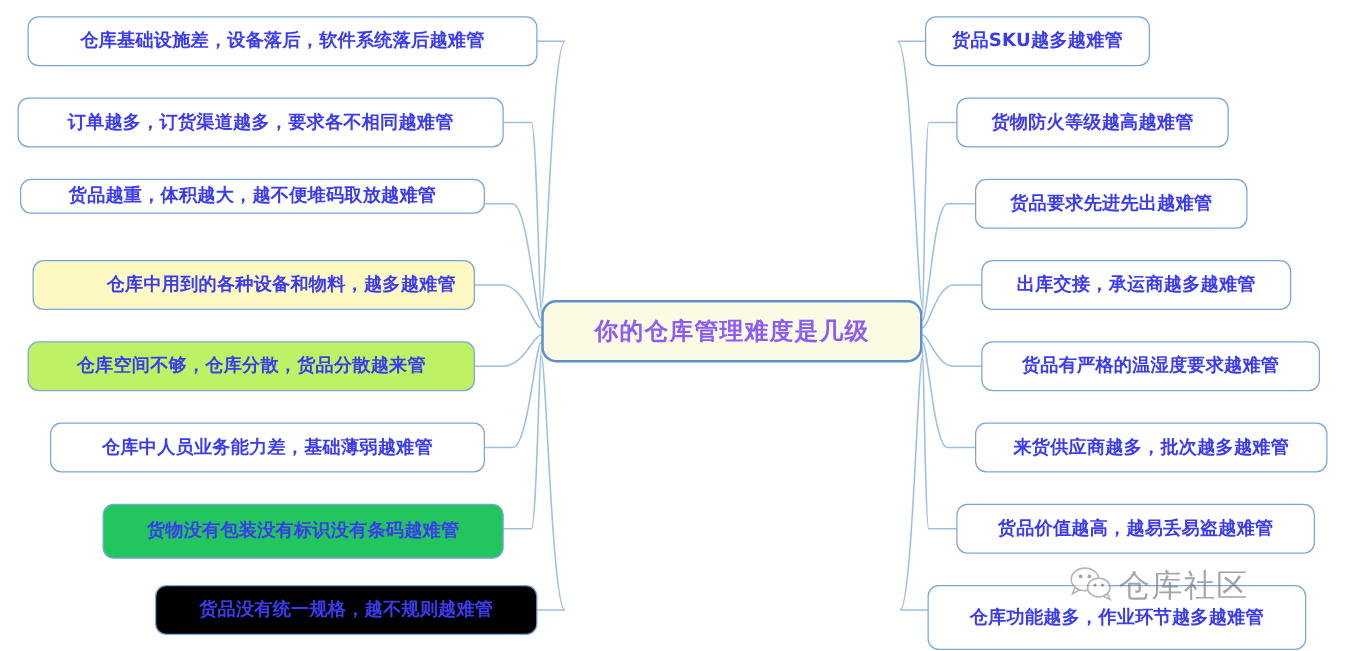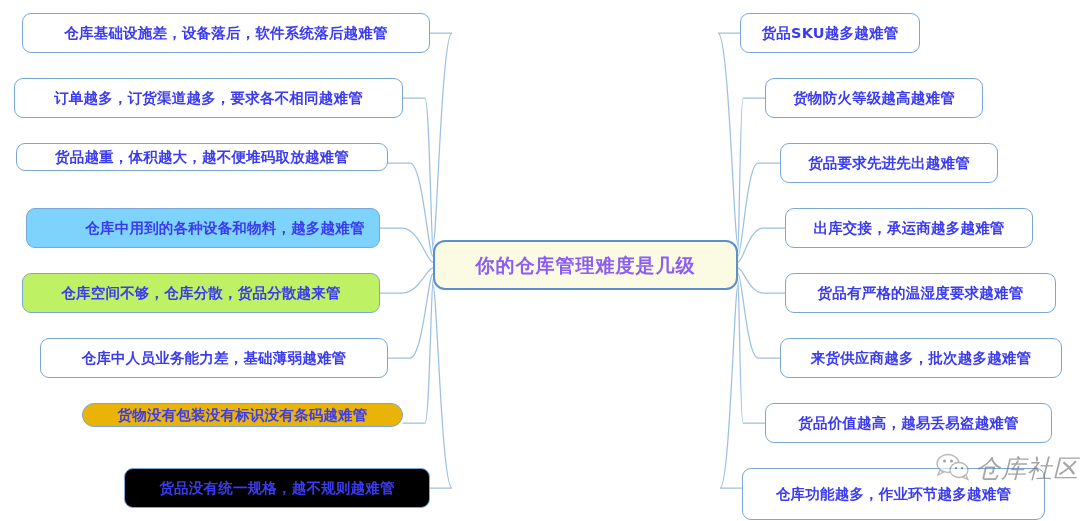--- a/index.html
+++ b/index.html
@@ -107,30 +107,30 @@
   <div id="node-layer">
       <div class="node" style="left: 22px; top: 13px; width: 408px; height: 40px; background: rgb(255, 255, 255); border-color: rgb(123, 167, 215); color: rgb(59, 59, 240);">
         <span class="node-text">仓库基础设施差，设备落后，软件系统落后越难管</span>
       </div>
       <div class="node" style="left: 14px; top: 78px; width: 389px; height: 40px; background: rgb(255, 255, 255); border-color: rgb(123, 167, 215); color: rgb(59, 59, 240);">
         <span class="node-text">订单越多，订货渠道越多，要求各不相同越难管</span>
       </div>
       <div class="node" style="left: 16px; top: 143px; width: 372px; height: 28px; background: rgb(255, 255, 255); border-color: rgb(123, 167, 215); color: rgb(59, 59, 240);">
         <span class="node-text">货品越重，体积越大，越不便堆码取放越难管</span>
       </div>
-      <div class="node" style="left: 26px; top: 208px; width: 354px; height: 40px; background: #7dd3fc; border-color: rgb(123, 167, 215); color: rgb(59, 59, 240); padding-left: 44px;">
+      <div class="node" style="left: 26px; top: 208px; width: 354px; height: 40px; background: #fef9c3; border-color: rgb(123, 167, 215); color: rgb(59, 59, 240); padding-left: 44px;">
         <span class="node-text">仓库中用到的各种设备和物料，越多越难管</span>
       </div>
       <div class="node" style="left: 22px; top: 273px; width: 358px; height: 40px; background: #bef264; border-color: rgb(123, 167, 215); color: rgb(59, 59, 240);">
         <span class="node-text">仓库空间不够，仓库分散，货品分散越来管</span>
       </div>
       <div class="node" style="left: 40px; top: 338px; width: 348px; height: 40px; background: rgb(255, 255, 255); border-color: rgb(123, 167, 215); color: rgb(59, 59, 240);">
         <span class="node-text">仓库中人员业务能力差，基础薄弱越难管</span>
       </div>
-      <div class="node" style="left: 82px; top: 403px; width: 321px; height: 24px; background: #eab308; border-color: rgb(123, 167, 215); color: rgb(59, 59, 240); border-radius: 15px;">
+      <div class="node" style="left: 82px; top: 403px; width: 321px; height: 44px; background: #22c55e; border-color: rgb(123, 167, 215); color: rgb(59, 59, 240);">
         <span class="node-text">货物没有包装没有标识没有条码越难管</span>
       </div>
       <div class="node" style="left: 124px; top: 468px; width: 306px; height: 40px; background: #000000; border-color: rgb(123, 167, 215); color: rgb(59, 59, 240);">
         <span class="node-text">货品没有统一规格，越不规则越难管</span>
       </div>
       <div class="node" style="left: 740px; top: 13px; width: 180px; height: 40px; background: rgb(255, 255, 255); border-color: rgb(123, 167, 215); color: rgb(59, 59, 240);">
         <span class="node-text">货品SKU越多越难管</span>
       </div>
       <div class="node" style="left: 765px; top: 78px; width: 218px; height: 40px; background: rgb(255, 255, 255); border-color: rgb(123, 167, 215); color: rgb(59, 59, 240);">
         <span class="node-text">货物防火等级越高越难管</span>
@@ -152,21 +152,21 @@
       </div>
       <div class="node" style="left: 742px; top: 468px; width: 303px; height: 52px; background: rgb(255, 255, 255); border-color: rgb(123, 167, 215); color: rgb(59, 59, 240);">
         <span class="node-text">仓库功能越多，作业环节越多越难管</span>
       </div>
     </div>
 
   <div id="central-node" style="left: 433px; top: 240px; width: 305px; height: 50px; background: rgb(251, 250, 226); border-color: rgb(91, 143, 206); color: #8b5cf6;">
     <span class="node-text">你的仓库管理难度是几级</span>
   </div>
 
-  <div id="watermark" style="left: 936px; top: 452px; font-style: italic;">
+  <div id="watermark" style="left: 856px; top: 452px;">
     <span class="wm-icon">
       <svg width="34" height="28" viewBox="0 0 34 28" xmlns="http://www.w3.org/2000/svg">
         <ellipse cx="12" cy="10.5" rx="11" ry="9" fill="#ffffff" stroke="#8a8a8a" stroke-width="1.3"></ellipse>
         <path d="M4 17 L2 22 L7.5 19.2 Z" fill="#ffffff" stroke="#8a8a8a" stroke-width="1.3"></path>
         <circle cx="8.5" cy="8" r="1.5" fill="#6b6b6b"></circle>
         <circle cx="15.5" cy="8" r="1.5" fill="#6b6b6b"></circle>
         <ellipse cx="23" cy="17" rx="9" ry="7.5" fill="#ffffff" stroke="#8a8a8a" stroke-width="1.3"></ellipse>
         <path d="M30 22 L32 26.5 L27 24.3 Z" fill="#ffffff" stroke="#8a8a8a" stroke-width="1.3"></path>
         <circle cx="20" cy="15" r="1.2" fill="#6b6b6b"></circle>
         <circle cx="26" cy="15" r="1.2" fill="#6b6b6b"></circle>

